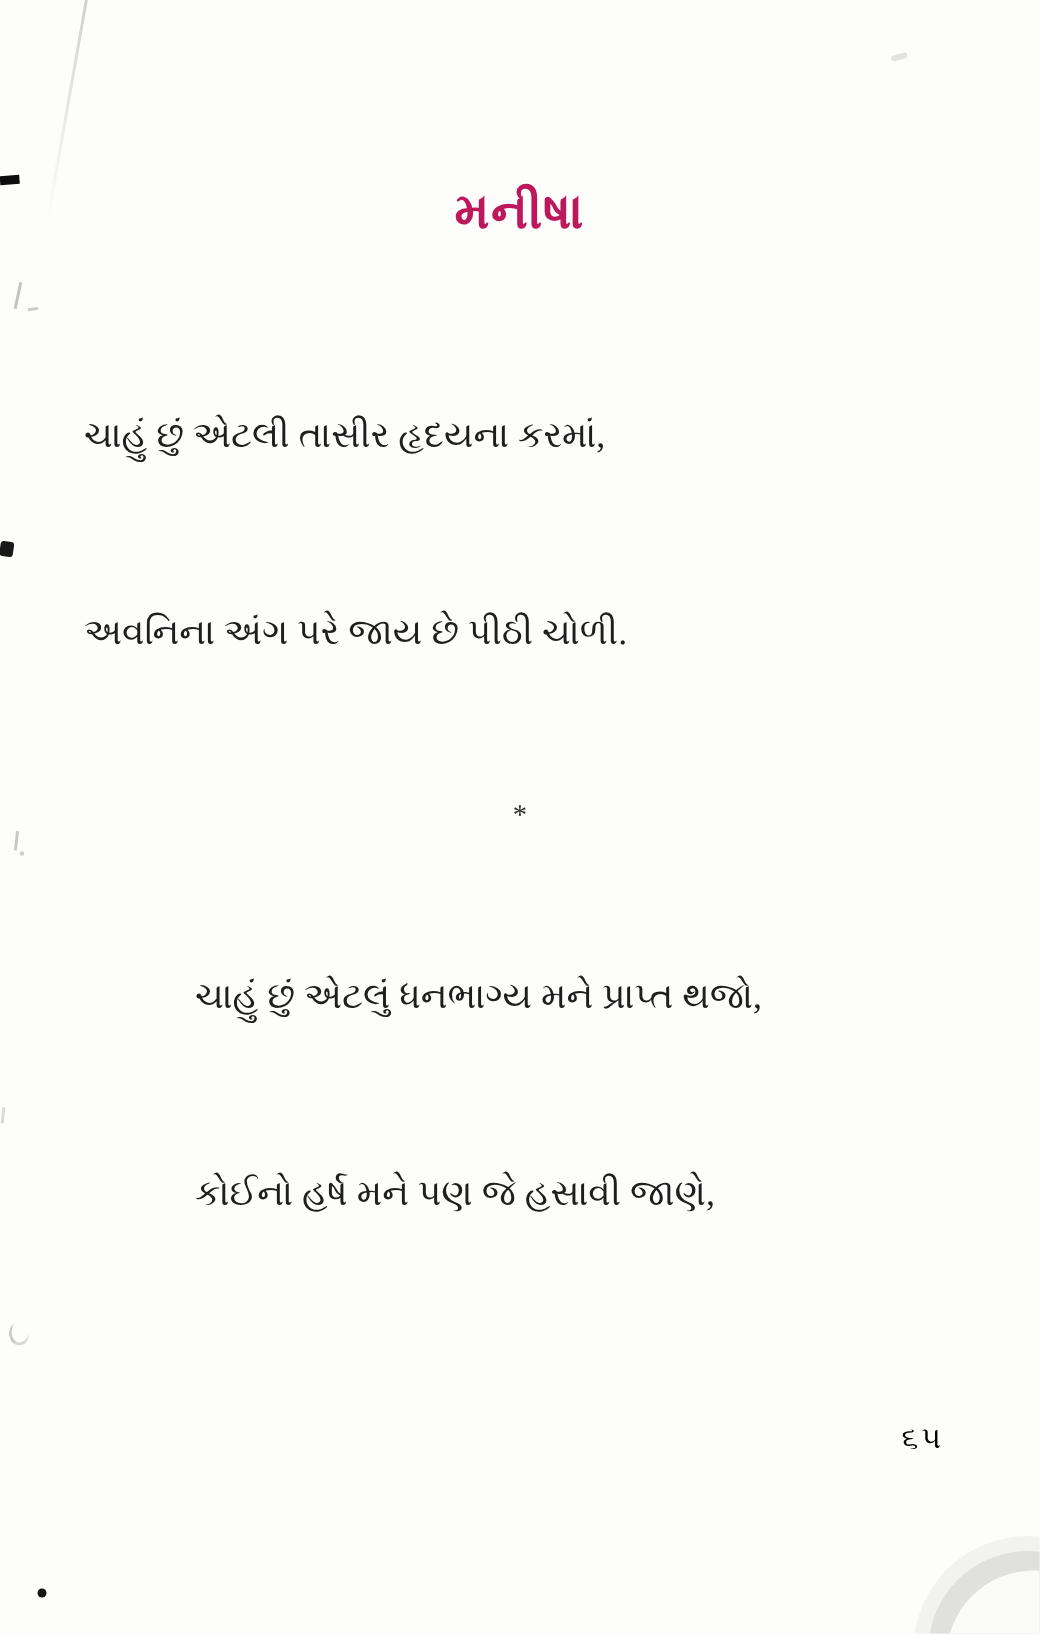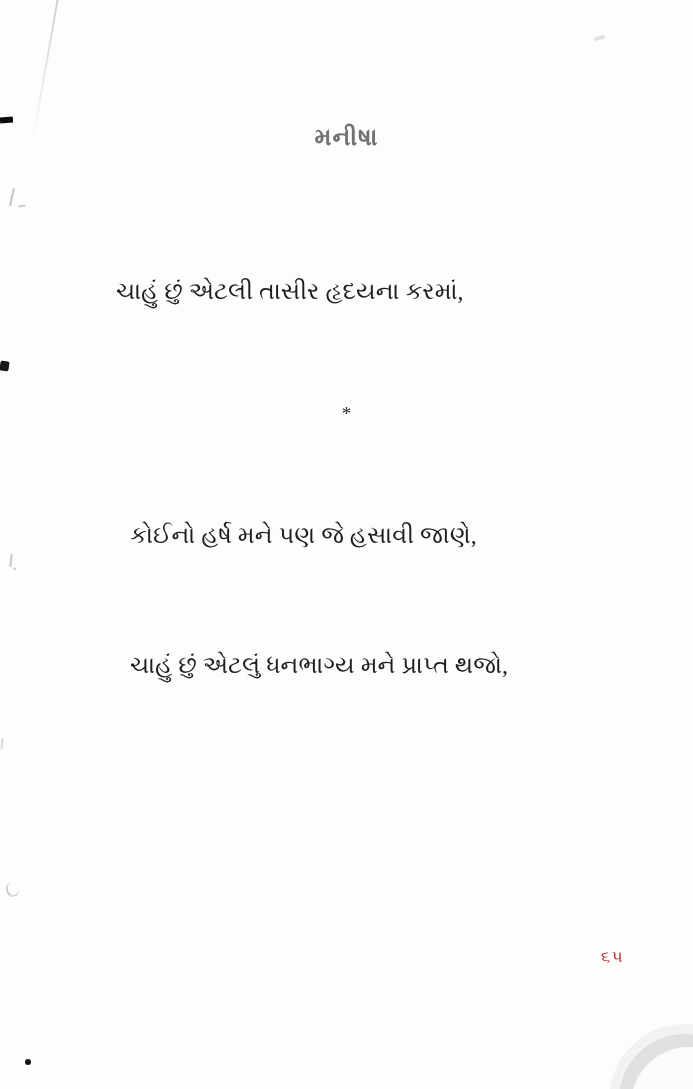--- a/index.html
+++ b/index.html
@@ -10,43 +10,43 @@
     overflow: hidden;
     font-family: "Liberation Serif", "DejaVu Serif", serif;
     color: #1b1b1b;
   }
 
   
   .title {
     position: absolute;
     top: 124px; left: 0; width: 100%;
     text-align: center;
-    font-size: 24px;
+    font-size: 33px;
     font-weight: bold;
     letter-spacing: 1px;
-    color: #737373;
+    color: #be185d;
   }
 
   
   .poem { position: absolute; top: 183px; left: 0; width: 693px; }
   .stanza { font-size: 24px; line-height: 43.5px; white-space: pre; color: #1e1e1e; }
-  .stanza.s1 { padding-left: 116px; }
+  .stanza.s1 { padding-left: 56px; }
   .stanza.s2 { padding-left: 130px; }
   .separator {
     height: 26px; line-height: 26px;
     text-align: center;
     font-size: 19px; color: #2a2a2a;
     position: relative;
   }
 
   
   .page-number {
     position: absolute;
     left: 601px; top: 948px;
-    font-size: 16px; color: #b91c1c;
+    font-size: 20px; color: #000000;
     letter-spacing: 2px;
   }
 
   
   .crease {
     position: absolute; left: 58px; top: -8px;
     width: 2px; height: 155px;
     background: linear-gradient(#cfcfcf, rgba(207,207,207,0));
     transform: rotate(10deg);
     transform-origin: top center;
@@ -136,26 +136,27 @@
 
 <div class="curl-halo"></div>
 <div class="curl-outer"></div>
 <div class="curl-inner"></div>
 
 <div class="title">મનીષા</div>
 
 <div class="poem">
   <div class="stanza s1">
     <div class="line">ચાહું છું એટલી તાસીર હૃદયના કરમાં,</div>
+    <div class="line">અવનિના અંગ પરે જાય છે પીઠી ચોળી.</div>
   </div>
 
   <div class="separator"><span>*</span></div>
 
   <div class="stanza s2">
+    <div class="line">ચાહું છું એટલું ધનભાગ્ય મને પ્રાપ્ત થજો,</div>
     <div class="line">કોઈનો હર્ષ મને પણ જે હસાવી જાણે,</div>
-    <div class="line">ચાહું છું એટલું ધનભાગ્ય મને પ્રાપ્ત થજો,</div>
     
     
   </div>
 
 </div>
 
 <div class="page-number">૬૫</div>
 
 </body></html>

